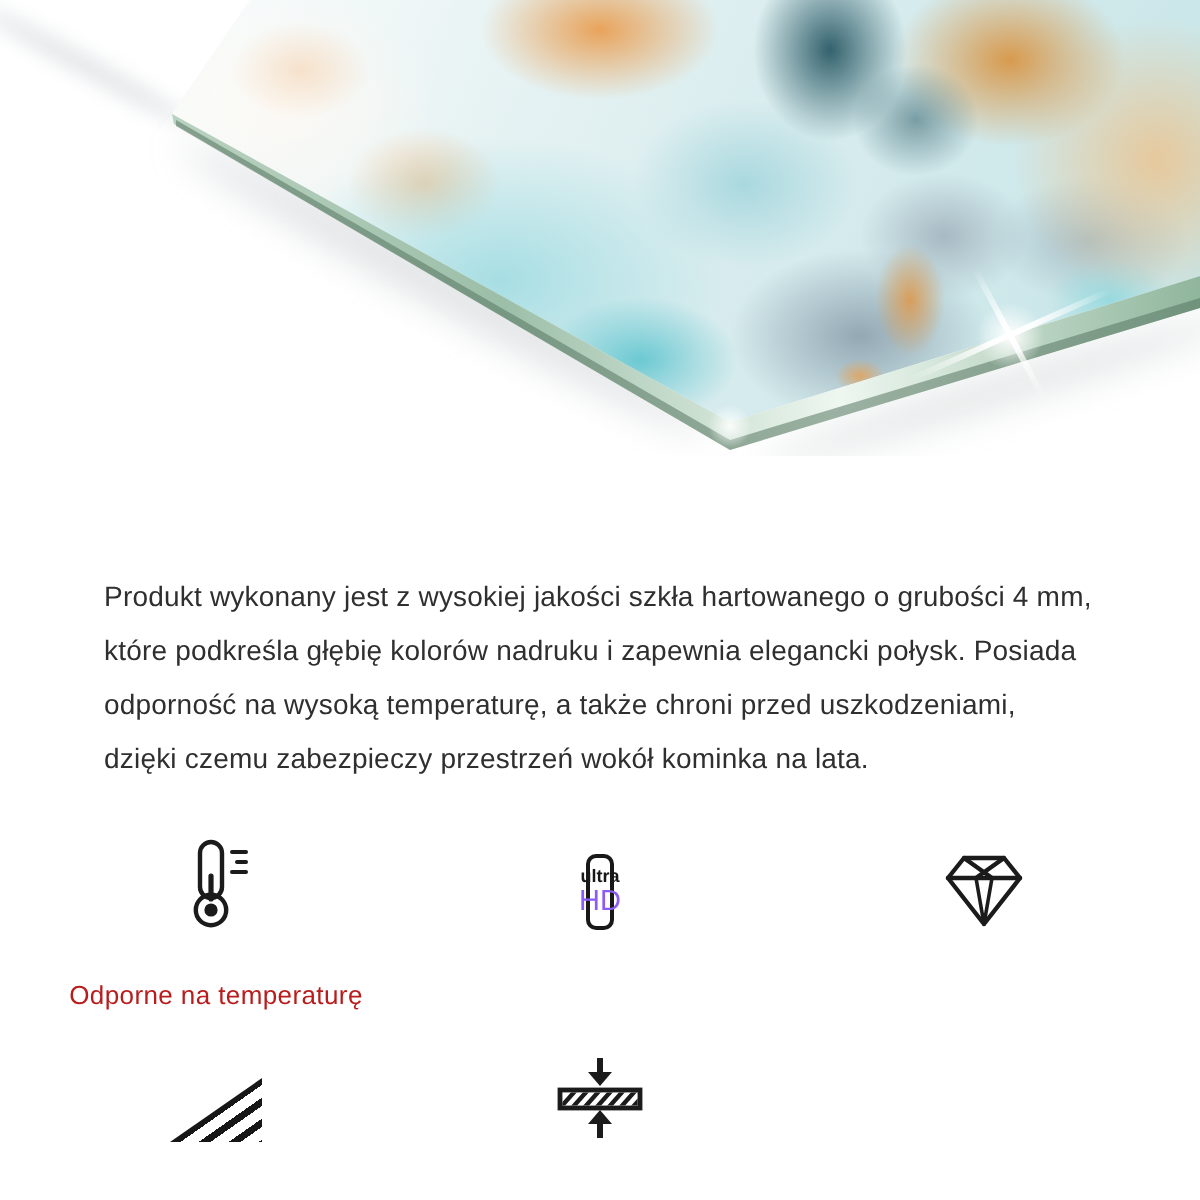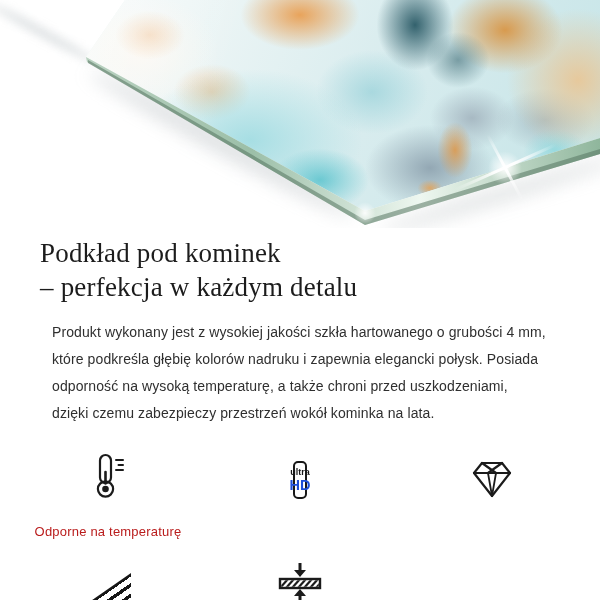--- a/index.html
+++ b/index.html
@@ -89,21 +89,21 @@
   }
   .feature { display:flex; flex-direction:column; align-items:center; }
   .icon-area { height:46px; display:flex; align-items:flex-end; justify-content:center; }
   .feature-label { margin-top:25px; font-size:13px; color:#b91c1c; letter-spacing:.2px; white-space:nowrap; }
 
   .ultrahd-box {
     width:14px; height:38px; border:2.6px solid #181818; border-radius:5px;
     display:flex; flex-direction:column; align-items:center; justify-content:center; line-height:1;
   }
   .ultrahd-box .uh-top { font-size:9px; font-weight:700; color:#181818; }
-  .ultrahd-box .uh-bottom { font-size:14.5px; font-weight:700; color:#1d4ed8; margin-top:1px; }
+  .ultrahd-box .uh-bottom { font-size:14.5px; font-weight:400; color:#8b5cf6; margin-top:1px; }
 
   .bevel-shape {
     width:46px; height:32px;
     clip-path:polygon(0 100%, 100% 0, 100% 100%);
     background:repeating-linear-gradient(145deg, #171717 0 3.4px, rgba(0,0,0,0) 3.4px 8.6px);
   }
   svg.icon { display:block; }
 </style>
 </head>
 <body>
@@ -120,21 +120,21 @@
     <div class="sparkle">
       <div class="glow"></div>
       <div class="ray1"></div>
       <div class="ray2"></div>
       <div class="glow-small"></div>
     </div>
   </div>
 
   <div class="content">
 
-    <h1 class="title"><span>Podkład pod kominek</span><br><span>– perfekcja w każdym detalu</span></h1>
+    <h1 class="title"><br></h1>
 
     <p class="desc">Produkt wykonany jest z wysokiej jakości szkła hartowanego o grubości 4 mm, które podkreśla głębię kolorów nadruku i zapewnia elegancki połysk. Posiada odporność na wysoką temperaturę, a także chroni przed uszkodzeniami, dzięki czemu zabezpieczy przestrzeń wokół kominka na lata.</p>
 
     <div class="features">
 
       <div class="feature">
         <div class="icon-area">
           <svg class="icon" width="40" height="46" viewBox="0 0 40 46" fill="none" stroke="#1b1b1b" stroke-width="2.2" stroke-linecap="round" stroke-linejoin="round">
             <rect x="12" y="2" width="11" height="28" rx="5.5"></rect>
             <circle cx="17.5" cy="36" r="7.6"></circle>

